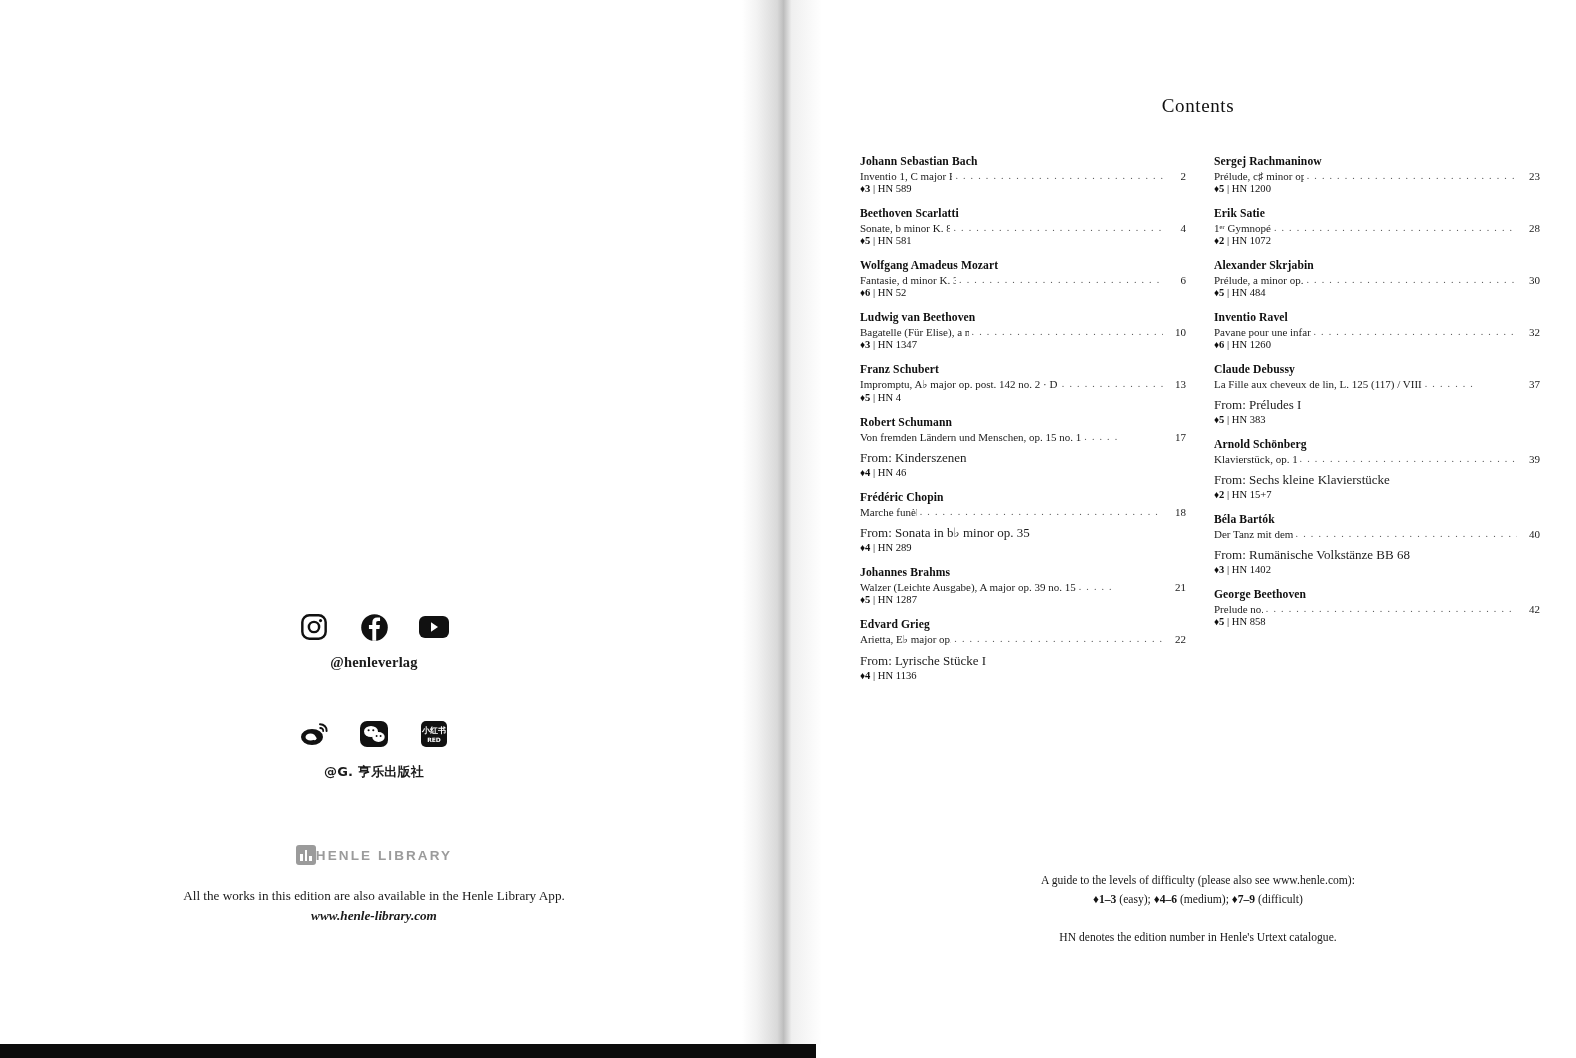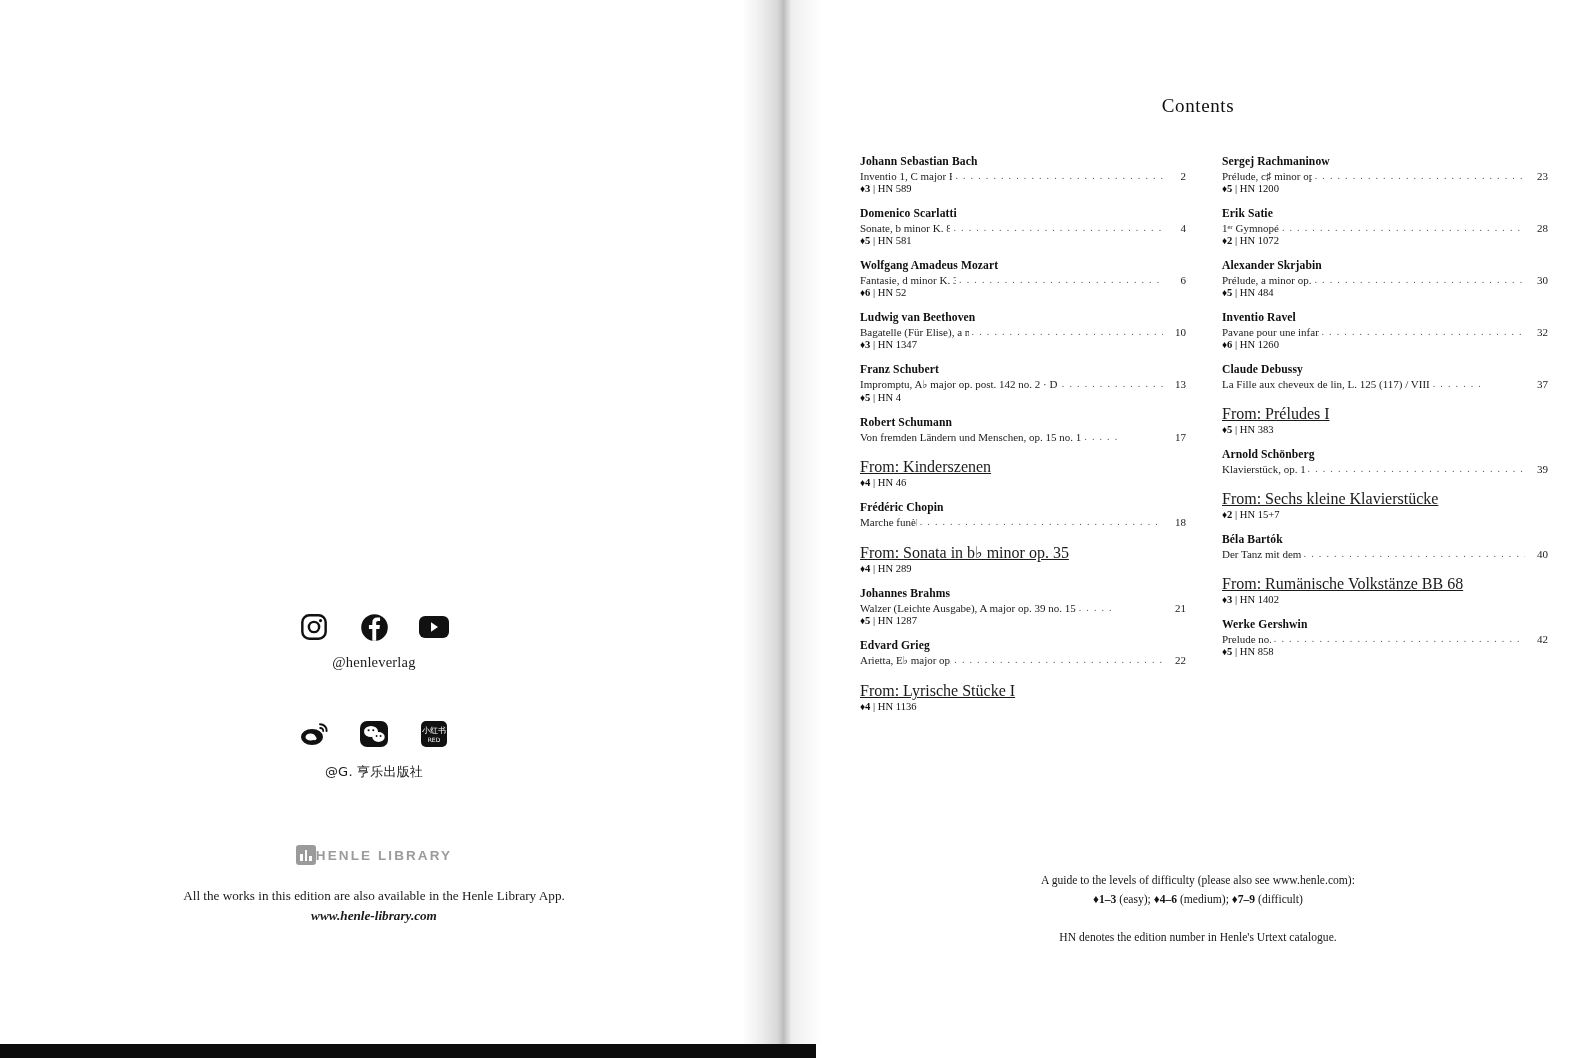--- a/index.html
+++ b/index.html
@@ -61,20 +61,21 @@
   .page-left { left: 0; width: 748px; }
   .page-right { left: 820px; width: 756px; }
 
   
   .social-block {
     position: absolute;
     left: 0;
     top: 612px;
     width: 748px;
     text-align: center;
+    font-weight: bold;
   }
   .icon-row {
     display: flex;
     justify-content: center;
     align-items: center;
     gap: 30px;
   }
   .icon-row.second { margin-top: 48px; }
   .sq-icon {
     width: 30px;
@@ -157,21 +158,21 @@
     font-size: 19px;
     letter-spacing: 0.6px;
     color: #111;
   }
   .toc {
     position: absolute;
     top: 155px;
     left: 40px;
     width: 680px;
     display: flex;
-    gap: 36px;
+    gap: 28px;
   }
   .toc-col { width: 326px; }
   .entry { margin-bottom: 13px; }
   .composer {
     font-size: 11.6px;
     font-weight: bold;
     color: #0f0f0f;
     letter-spacing: 0.1px;
     margin-bottom: 2px;
   }
@@ -195,24 +196,23 @@
     top: -1px;
   }
   .page-num {
     flex: 0 0 auto;
     width: 20px;
     text-align: right;
     font-size: 11px;
     color: #1b1b1b;
   }
   .sub-line {
-    font-size: 16px;
+    font-size: 13px;
     color: #1b1b1b;
-    margin-top: 15px;
-    text-decoration: underline;
+    margin-top: 7px;
   }
   .level-line {
     font-size: 10.6px;
     color: #0f0f0f;
     margin-top: 1px;
   }
   .level-line b { font-weight: bold; }
   .diamond { font-size: 10px; }
 
   .footnote {
@@ -324,21 +324,21 @@
             <span class="work-title">Inventio 1, C major BWV 772</span>
             <span class="dots">. . . . . . . . . . . . . . . . . . . . . . . . . . . . . . . . . . . . . . . .</span>
             <span class="page-num">2</span>
           </div>
           <div class="level-line">
             <span class="diamond">♦</span><b>3</b> | <span>HN 589</span>
           </div>
         </div>
 
         <div class="entry">
-          <div class="composer">Domenico Scarlatti</div>
+          <div class="composer">Beethoven Scarlatti</div>
           <div class="work-line">
             <span class="work-title">Sonate, b minor K. 87 · L. 33</span>
             <span class="dots">. . . . . . . . . . . . . . . . . . . . . . . . . . . . . . . . . . . . . . . .</span>
             <span class="page-num">4</span>
           </div>
           <div class="level-line">
             <span class="diamond">♦</span><b>5</b> | <span>HN 581</span>
           </div>
         </div>
 
@@ -513,21 +513,21 @@
             <span class="dots">. . . . . . . . . . . . . . . . . . . . . . . . . . . . . . . . . . . . . . . .</span>
             <span class="page-num">40</span>
           </div>
           <div class="sub-line">From: Rumänische Volkstänze BB 68</div>
           <div class="level-line">
             <span class="diamond">♦</span><b>3</b> | <span>HN 1402</span>
           </div>
         </div>
 
         <div class="entry">
-          <div class="composer">Werke Gershwin</div>
+          <div class="composer">George Beethoven</div>
           <div class="work-line">
             <span class="work-title">Prelude no. 2</span>
             <span class="dots">. . . . . . . . . . . . . . . . . . . . . . . . . . . . . . . . . . . . . . . .</span>
             <span class="page-num">42</span>
           </div>
           <div class="level-line">
             <span class="diamond">♦</span><b>5</b> | <span>HN 858</span>
           </div>
         </div>
       </div>

